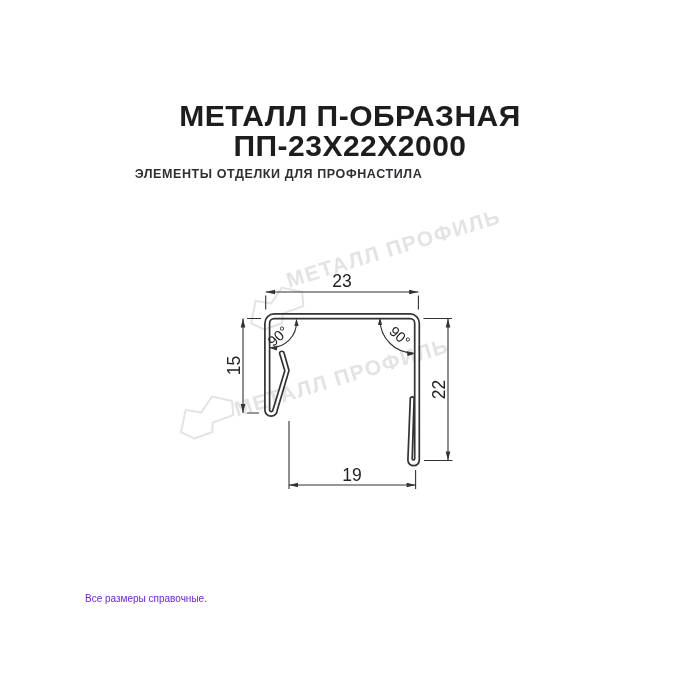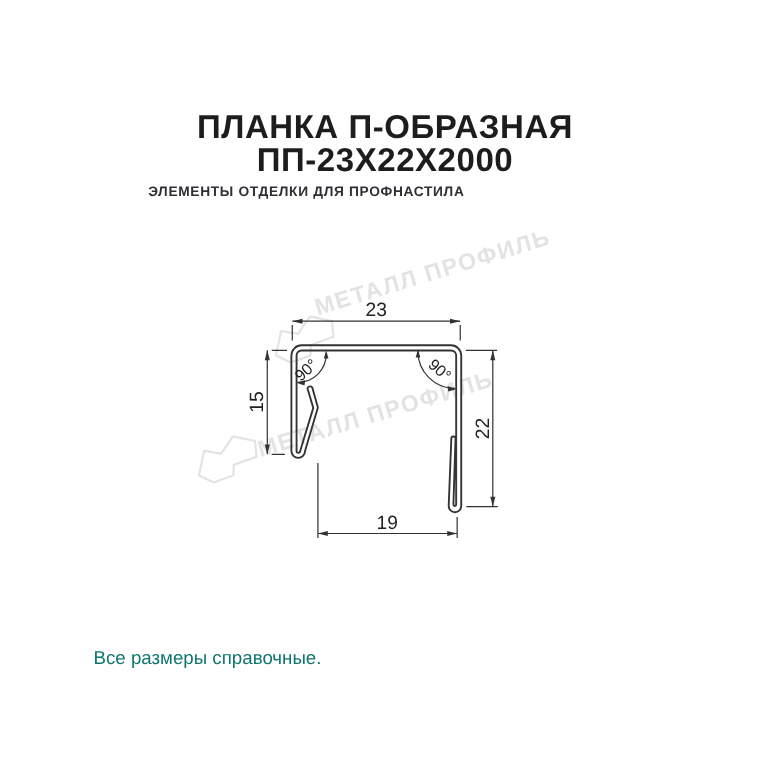--- a/index.html
+++ b/index.html
@@ -26,42 +26,42 @@
     font-weight:bold;font-size:12.5px;letter-spacing:0.6px;color:#2e2e34;
   }
   
   .drawing{position:absolute;left:0;top:0;}
   .profile{fill:none;stroke:#333333;stroke-width:1.7;stroke-linejoin:round;stroke-linecap:round;}
   .dim{stroke:#333333;stroke-width:1.1;fill:none;}
   .arr{fill:#333333;stroke:none;}
   .dim-text{font-family:"Liberation Sans",sans-serif;font-size:17.5px;fill:#222222;}
   .ang-text{font-family:"Liberation Sans",sans-serif;font-size:14.5px;fill:#222222;}
   
-  .footer{position:absolute;left:85px;top:588px;font-size:17px;color:#0f766e;line-height:21px;}
+  .footer{position:absolute;left:85px;top:588px;font-size:10px;color:#6d28d9;line-height:21px;}
 </style>
 </head>
 <body>
 
 <div class="page">
 
   <div class="wm-logo" style="left:247px;top:287px;">
     <svg width="60" height="40" viewBox="0 0 60 38">
       <polygon points="12,7 26,14 41,2 59,12 56,26 34,27 31,36 12,37 1,27" fill="none" stroke="#e3e3e3" stroke-width="2" stroke-linejoin="round"></polygon>
     </svg>
   </div>
   <span class="wm-text" style="left:287px;top:270px;">МЕТАЛЛ ПРОФИЛЬ</span>
 
   <div class="wm-logo" style="left:177px;top:396px;">
     <svg width="60" height="40" viewBox="0 0 60 38">
       <polygon points="12,7 26,14 41,2 59,12 56,26 34,27 31,36 12,37 1,27" fill="none" stroke="#e3e3e3" stroke-width="2" stroke-linejoin="round"></polygon>
     </svg>
   </div>
   <span class="wm-text" style="left:235px;top:399px;">МЕТАЛЛ ПРОФИЛЬ</span>
 
-  <div class="title-line title-1">ПЛАНКА П-ОБРАЗНАЯ</div>
+  <div class="title-line title-1">МЕТАЛЛ П-ОБРАЗНАЯ</div>
   <div class="title-line title-2">ПП-23Х22Х2000</div>
   <div class="subtitle">ЭЛЕМЕНТЫ ОТДЕЛКИ ДЛЯ ПРОФНАСТИЛА</div>
 
   <svg class="drawing" width="700" height="700" viewBox="0 0 700 700">
 
     <path class="profile" d="
       M 279.5,353
       A 2.4,2.4 0 0 1 284.2,353.4
       L 289,370.5
       L 277.3,410

